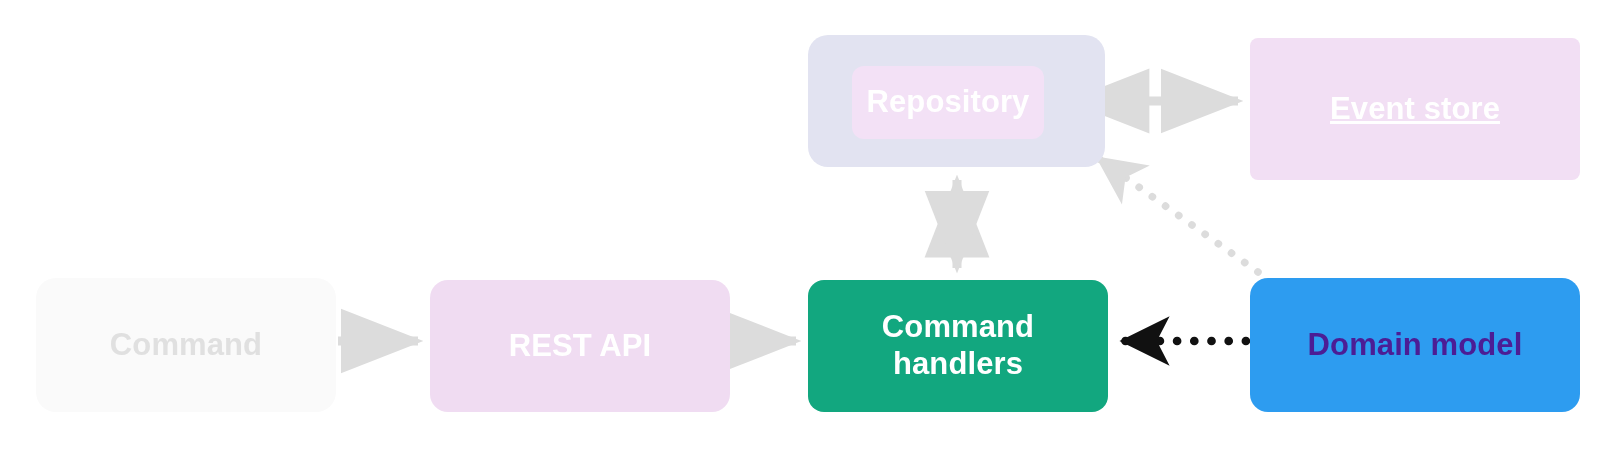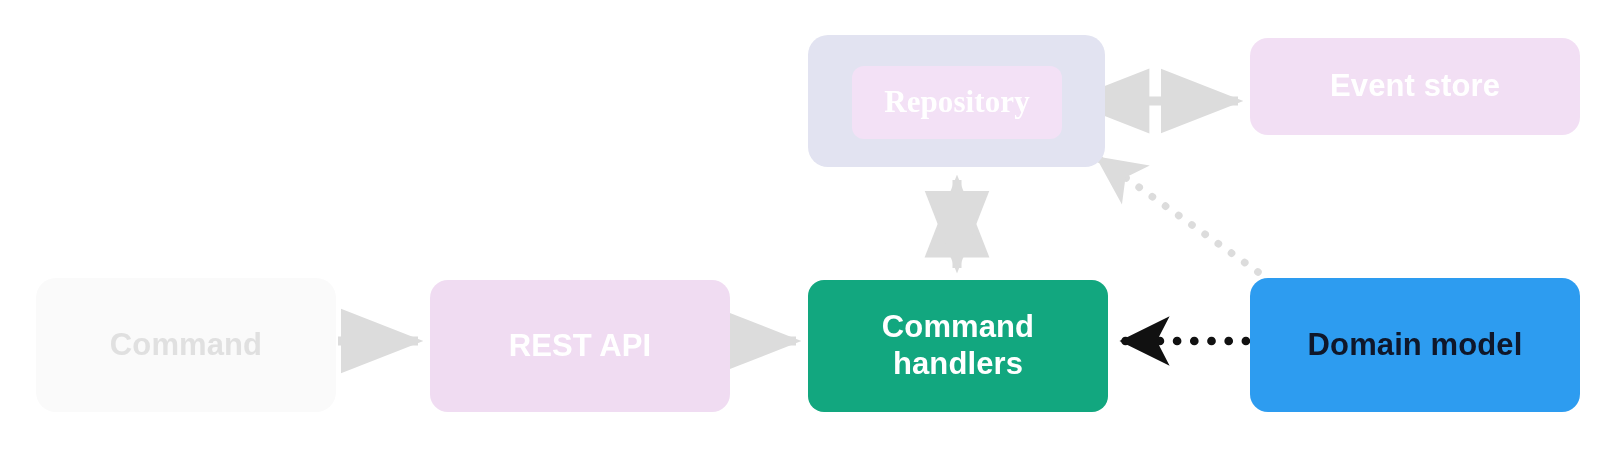--- a/index.html
+++ b/index.html
@@ -64,46 +64,46 @@
   #node-command-handlers {
     left: 808px; top: 280px; width: 300px; height: 132px;
     background: #12a77f;
     color: #ffffff;
     font-size: 31px;
     border-radius: 16px;
   }
   #node-domain-model {
     left: 1250px; top: 278px; width: 330px; height: 134px;
     background: #2d9cf0;
-    color: #0f172a;
+    color: #4c1d95;
     font-size: 31px;
     border-radius: 18px;
   }
   #node-event-store {
-    left: 1250px; top: 38px; width: 330px; height: 97px;
+    left: 1250px; top: 38px; width: 330px; height: 142px;
     background: #f2dff4;
     color: #ffffff;
     font-size: 31px;
-    border-radius: 18px;
+    border-radius: 8px;
+    text-decoration: underline;
   }
   
   #node-repository-group {
     left: 808px; top: 35px; width: 297px; height: 132px;
     background: #e2e3f1;
     border-radius: 20px;
     display: block;
   }
   #node-repository {
-    left: 852px; top: 66px; width: 210px; height: 73px;
+    left: 852px; top: 66px; width: 192px; height: 73px;
     background: #f3e1f6;
     color: #ffffff;
     font-size: 31px;
     border-radius: 12px;
     z-index: 3;
-    font-family: Liberation Serif, serif;
   }
 </style>
 </head>
 <body>
 
 <div id="diagram-root">
 
   <svg id="edge-layer" viewBox="0 0 1600 465" width="1600" height="465" aria-hidden="true">
     <defs>
       <marker id="arrow-gray" markerWidth="10" markerHeight="10" refX="8.6" refY="4" orient="auto" markerUnits="strokeWidth">

